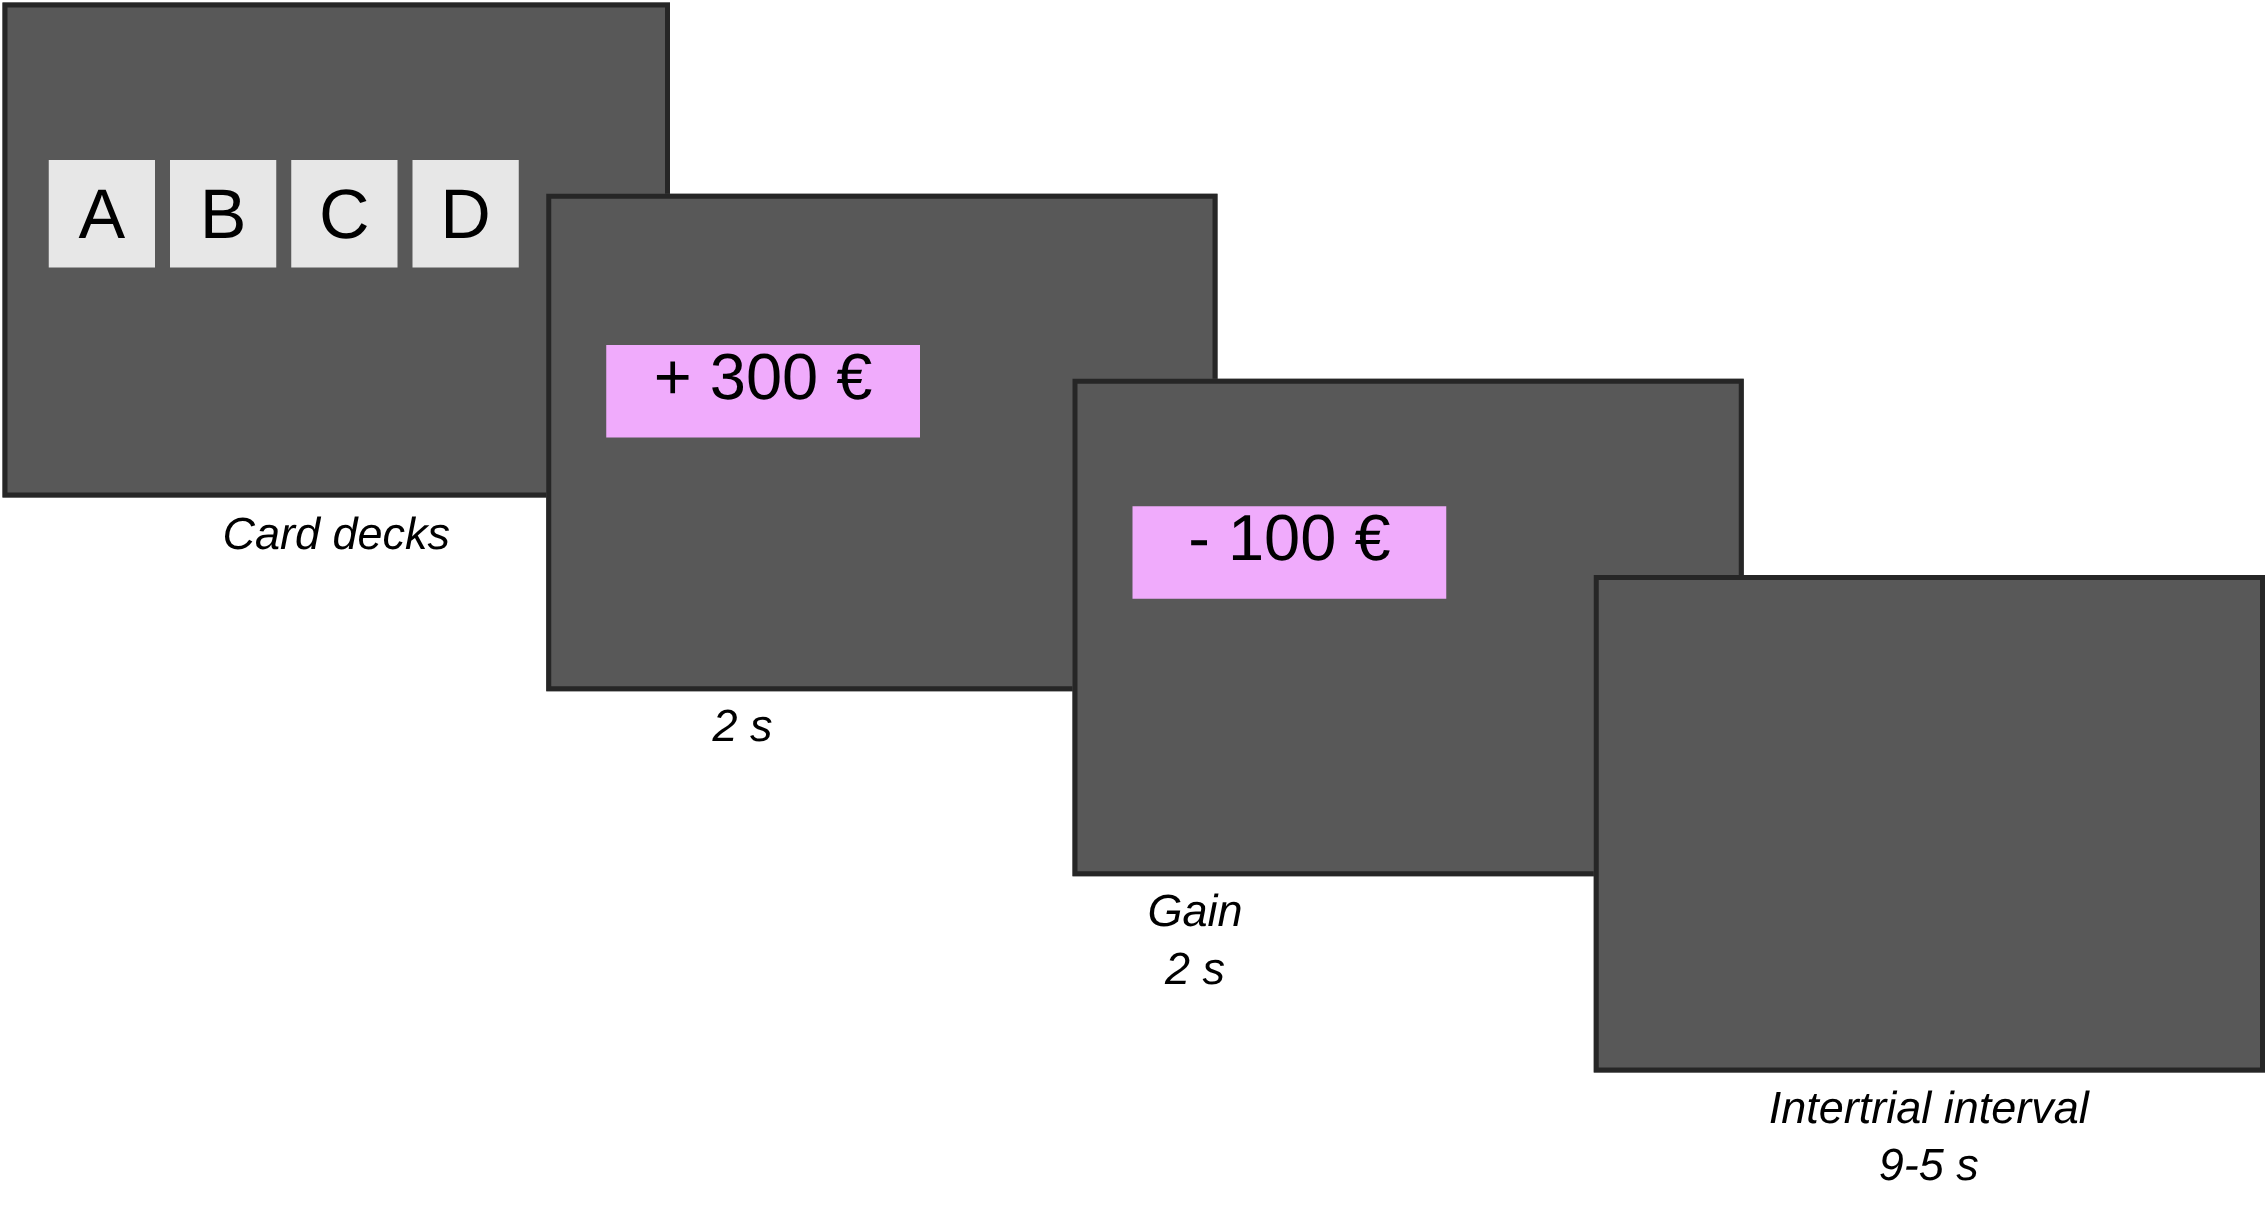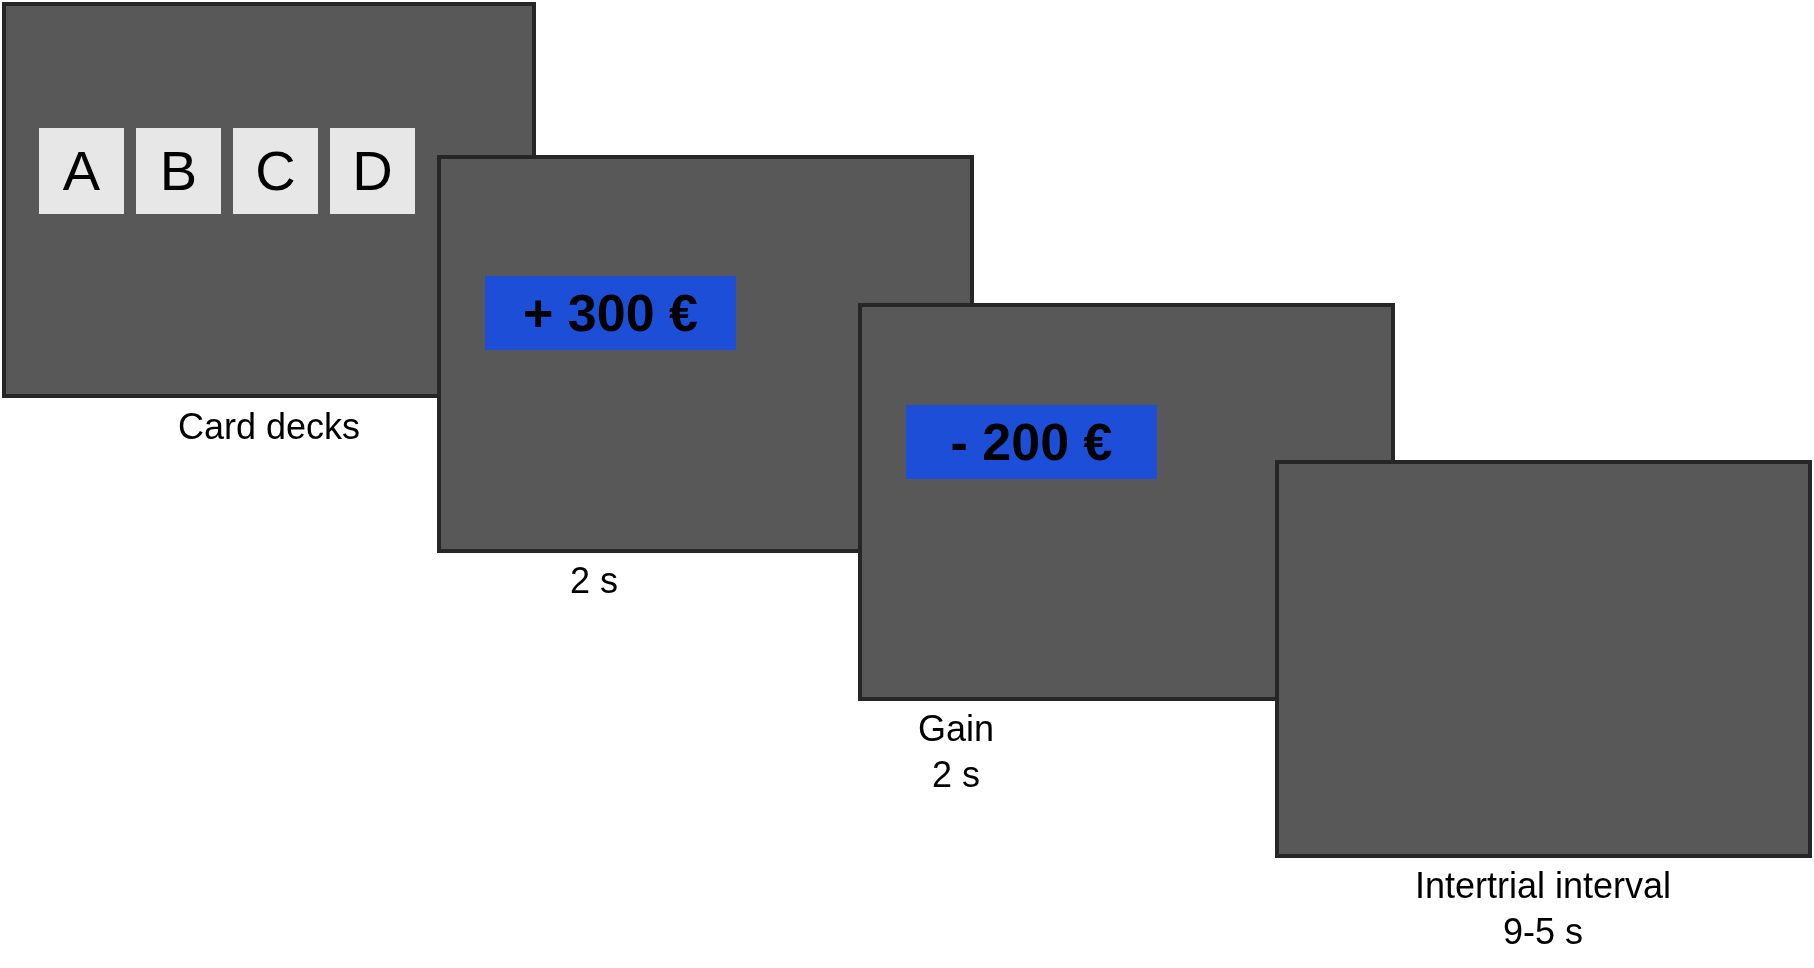--- a/index.html
+++ b/index.html
@@ -42,42 +42,42 @@
     justify-content: center;
     color: #000000;
     font-size: 56px;
     line-height: 1;
     font-weight: 400;
   }
 
   
   .amount-box {
     position: absolute;
-    background: #1d4ed8;
+    background: #f0abfc;
     display: flex;
-    align-items: center;
     justify-content: center;
     color: #000000;
     font-size: 52px;
     line-height: 1;
     white-space: nowrap;
-    font-weight: 700;
+    font-weight: 400;
   }
 
   
   .caption {
     position: absolute;
     text-align: center;
     color: #000000;
     font-size: 36px;
     line-height: 1.28;
     white-space: nowrap;
   }
   .caption .cap-line {
     display: block;
+    font-style: italic;
   }
 </style>
 </head>
 <body>
 
 <div id="stage">
 
   <div class="screen" style="left:2px; top:2px; width:534px; height:396px;">
     <div class="deck-row" style="left:33px; top:122px; gap:12px;">
       <div class="card" style="width:85px; height:86px;">
@@ -102,21 +102,21 @@
     <div class="amount-box" style="left:44px; top:117px; width:251px; height:74px;">
       <span>+ 300 €</span>
     </div>
   </div>
   <div class="caption" style="left:344px; top:558px; width:500px;">
     <span class="cap-line">2 s</span>
   </div>
 
   <div class="screen" style="left:858px; top:303px; width:537px; height:398px;">
     <div class="amount-box" style="left:44px; top:98px; width:251px; height:74px;">
-      <span>- 200 €</span>
+      <span>- 100 €</span>
     </div>
   </div>
   <div class="caption" style="left:706px; top:706px; width:500px;">
     <span class="cap-line">Gain</span>
     <span class="cap-line">2 s</span>
   </div>
 
   <div class="screen" style="left:1275px; top:460px; width:537px; height:398px;">
   </div>
   <div class="caption" style="left:1293px; top:863px; width:500px;">

